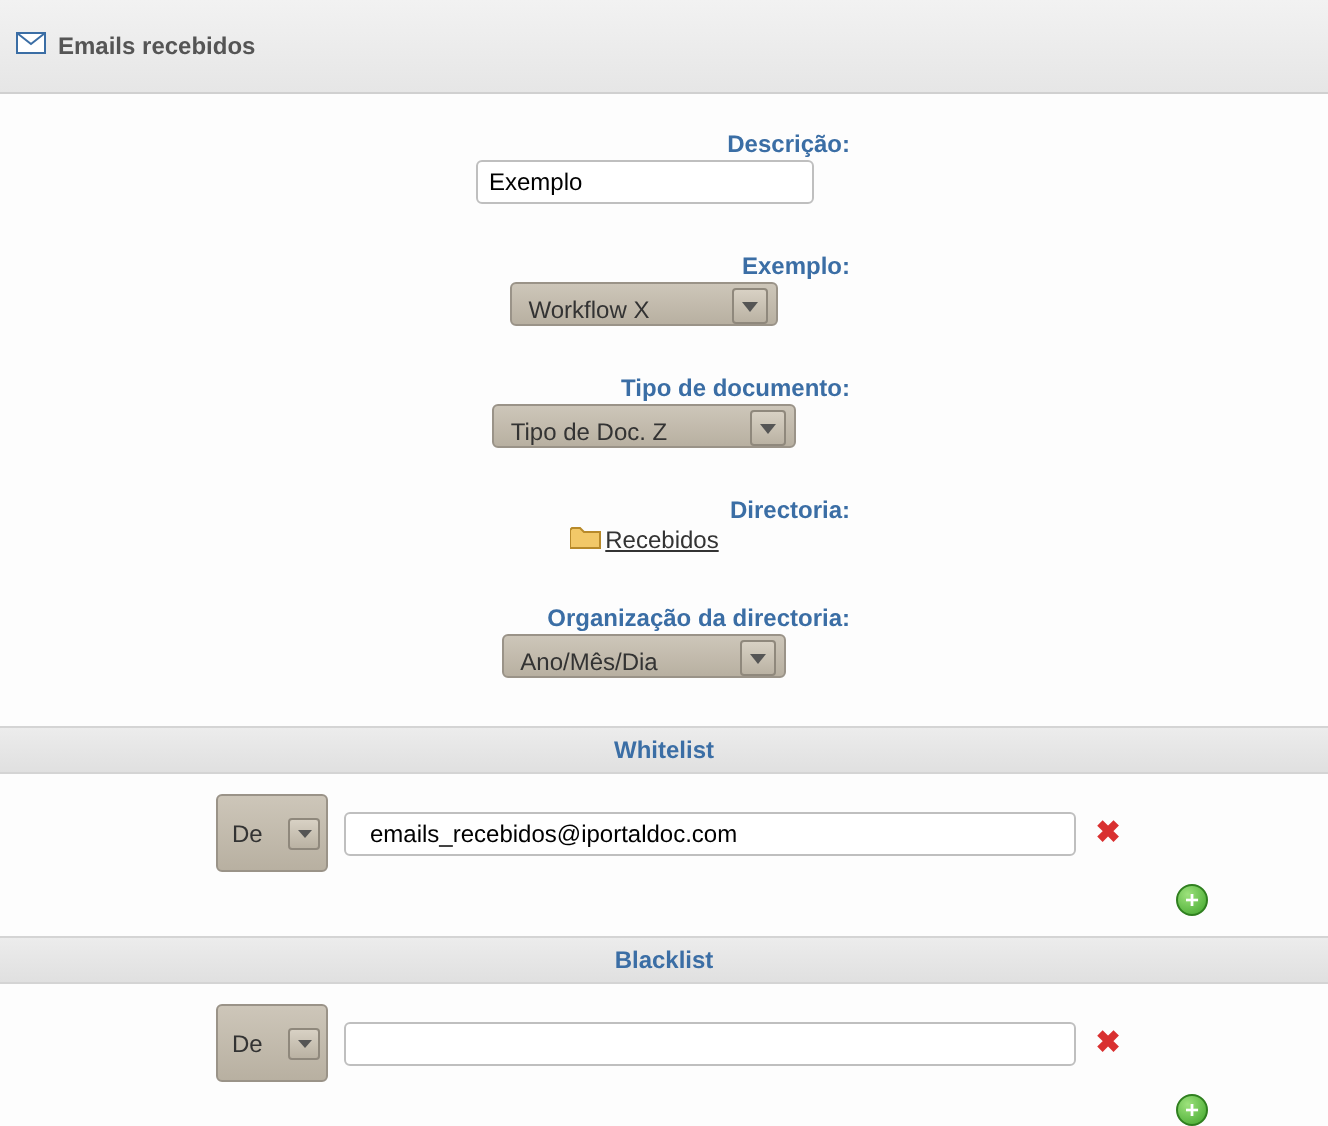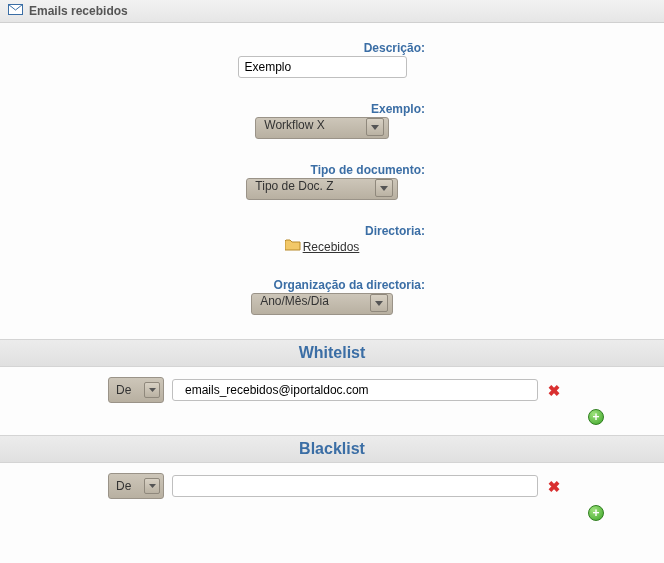--- a/index.html
+++ b/index.html
@@ -7,21 +7,21 @@
     margin: 0;
     font-family: Verdana, Geneva, sans-serif;
     font-size: 12px;
     background: #fdfdfd;
     color: #333;
     width: 664px;
   }
   .header {
     background: linear-gradient(to bottom, #f2f2f2 0%, #e6e6e6 100%);
     border-bottom: 1px solid #d0d0d0;
-    padding: 4px 8px;
+    padding: 16px 8px;
     display: flex;
     align-items: flex-end;
     gap: 6px;
     font-weight: bold;
     color: #555;
     font-size: 12px;
   }
   .header svg { flex: 0 0 auto; }
   .form-area { padding: 18px 28px 0 8px; }
   .row {
@@ -50,65 +50,65 @@
     font-size: 12px;
     background: #fff;
   }
   .select {
     width: 100%;
     height: 22px;
     border: 1px solid #9a9388;
     border-radius: 3px;
     background: linear-gradient(to bottom, #cdc6b9 0%, #b8b0a1 100%);
     display: flex;
-    align-items: flex-start;
+    align-items: flex-end;
     padding: 0 4px 0 8px;
     color: #333;
     font-size: 12px;
     cursor: pointer;
     gap: 41px;
   }
   .select .sel-text { flex: 1; }
   .select .sel-btn {
     width: 18px; height: 18px;
     border: 1px solid #8f887c;
     border-radius: 2px;
     background: linear-gradient(to bottom, #d8d1c4, #bab2a3);
     display: flex; align-items: center; justify-content: center;
   }
   .select .sel-btn svg { display:block; }
-  .dir-line { display:flex; align-items:center; gap:2px; }
+  .dir-line { display:flex; align-items:flex-start; gap:2px; }
   .dir-link { text-decoration: underline; color:#333; cursor:pointer; }
   .check {
     width:14px; height:14px;
     border:1px solid #999; border-radius:2px;
     background:#fff; display:inline-block;
     cursor:pointer;
     margin-top:2px;
   }
   .section-header {
     background: linear-gradient(to bottom, #ececec, #e0e0e0);
     border-top:1px solid #d4d4d4;
     border-bottom:1px solid #d4d4d4;
     text-align:center;
     padding:4px 0;
     color:#3b6ea5;
     font-weight:bold;
-    font-size:16px;
+    font-size:12px;
     margin-top:6px;
   }
   .list-block { padding: 10px 60px 0 8px; }
   .list-row {
     display:flex;
     align-items:center;
     gap:8px;
     margin-bottom:6px;
   }
   .small-select {
-    height:26px;
+    height:39px;
     border:1px solid #9a9388;
     border-radius:3px;
     background: linear-gradient(to bottom, #cdc6b9 0%, #b8b0a1 100%);
     display:flex; align-items:center;
     padding: 0 3px 0 7px;
     font-size:12px;
     color:#333;
     cursor:pointer;
     width:56px;
     margin-left:100px;

